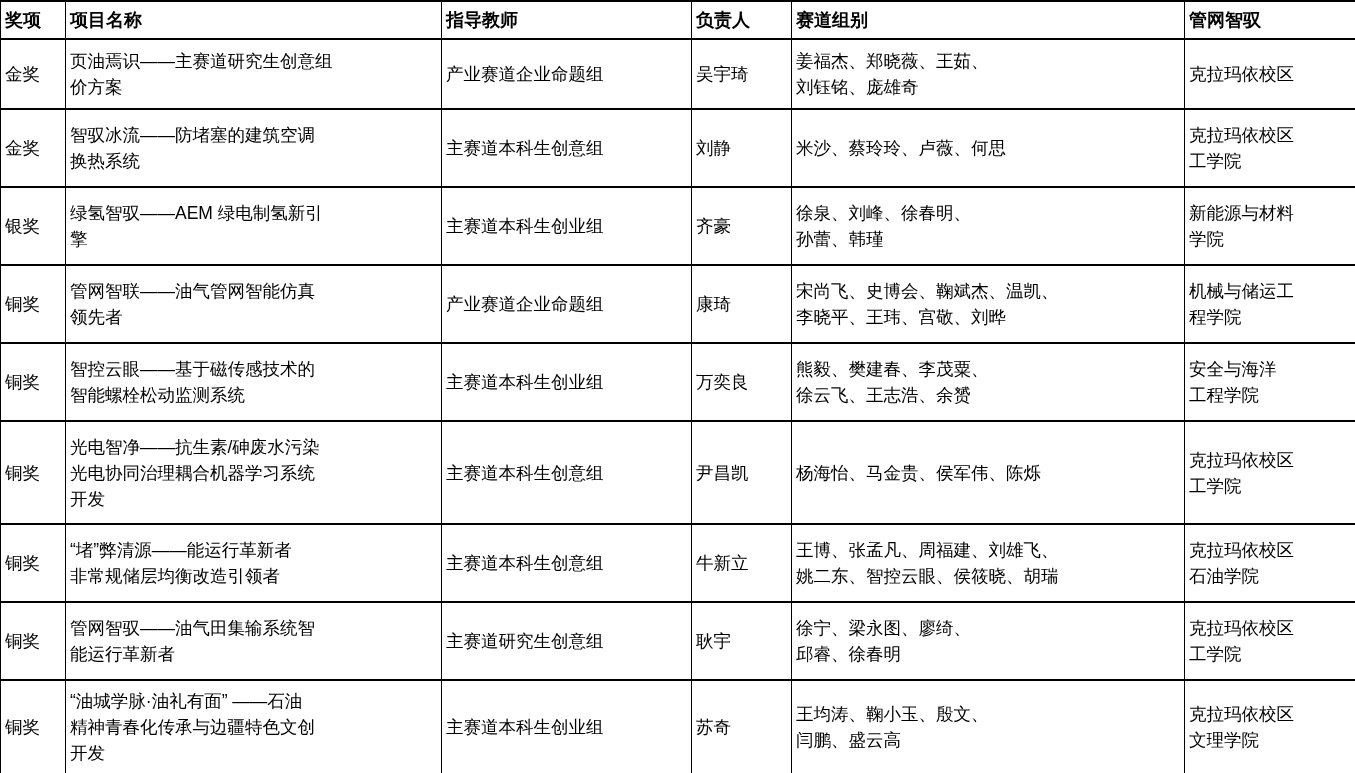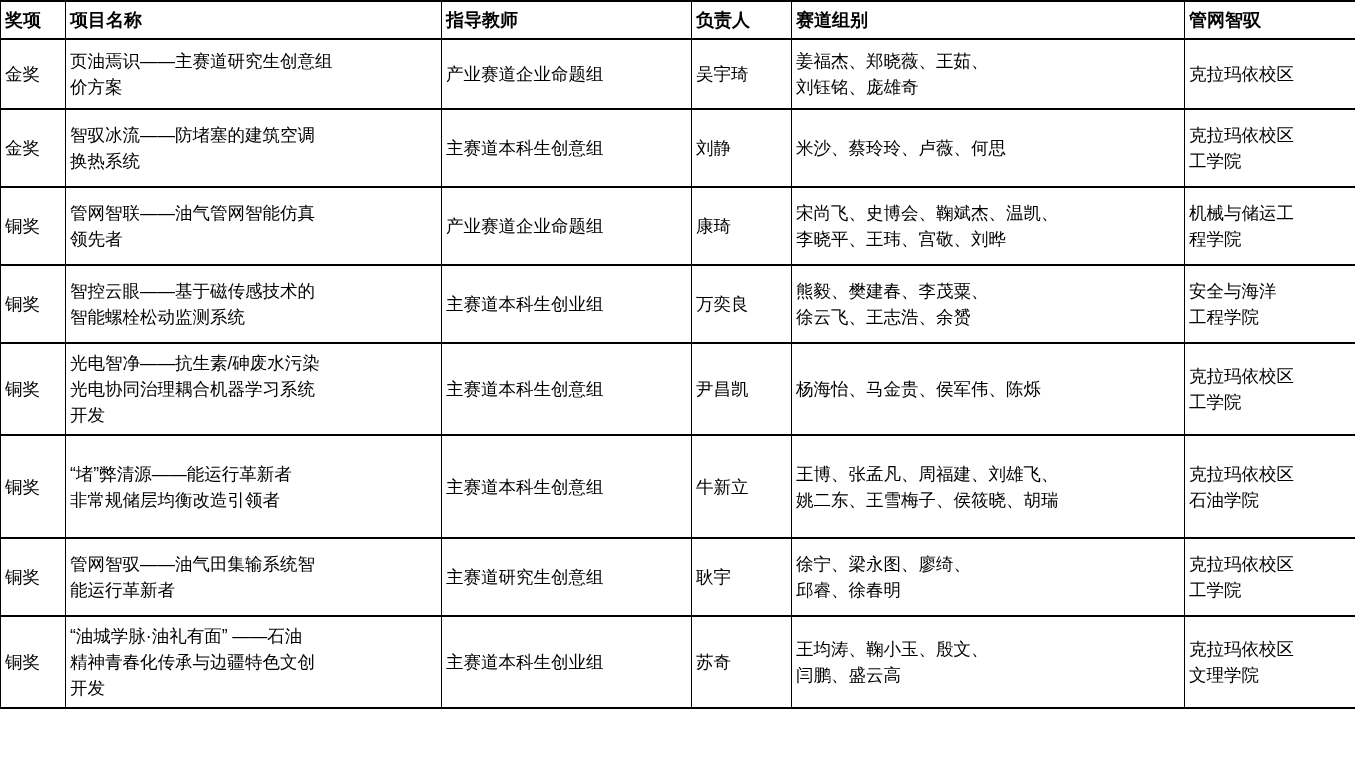--- a/index.html
+++ b/index.html
@@ -87,20 +87,31 @@
       <td>金奖</td>
       <td>智驭冰流——防堵塞的建筑空调
 换热系统</td>
       <td>主赛道本科生创意组</td>
       <td>刘静</td>
       <td>米沙、蔡玲玲、卢薇、何思</td>
       <td>克拉玛依校区
 工学院</td>
     </tr>
     <tr>
+      <td>银奖</td>
+      <td>绿氢智驭——AEM 绿电制氢新引
+擎</td>
+      <td>主赛道本科生创业组</td>
+      <td>齐豪</td>
+      <td>徐泉、刘峰、徐春明、
+孙蕾、韩瑾</td>
+      <td>新能源与材料
+学院</td>
+    </tr>
+    <tr>
       <td>铜奖</td>
       <td>管网智联——油气管网智能仿真
 领先者</td>
       <td>产业赛道企业命题组</td>
       <td>康琦</td>
       <td>宋尚飞、史博会、鞠斌杰、温凯、
 李晓平、王玮、宫敬、刘晔</td>
       <td>机械与储运工
 程学院</td>
     </tr>
@@ -126,21 +137,21 @@
       <td>克拉玛依校区
 工学院</td>
     </tr>
     <tr>
       <td>铜奖</td>
       <td>“堵”弊清源——能运行革新者
 非常规储层均衡改造引领者</td>
       <td>主赛道本科生创意组</td>
       <td>牛新立</td>
       <td>王博、张孟凡、周福建、刘雄飞、
-姚二东、王雪梅子、侯筱晓、胡瑞</td>
+姚二东、智控云眼、侯筱晓、胡瑞</td>
       <td>克拉玛依校区
 石油学院</td>
     </tr>
     <tr>
       <td>铜奖</td>
       <td>管网智驭——油气田集输系统智
 能运行革新者</td>
       <td>主赛道研究生创意组</td>
       <td>耿宇</td>
       <td>徐宁、梁永图、廖绮、

